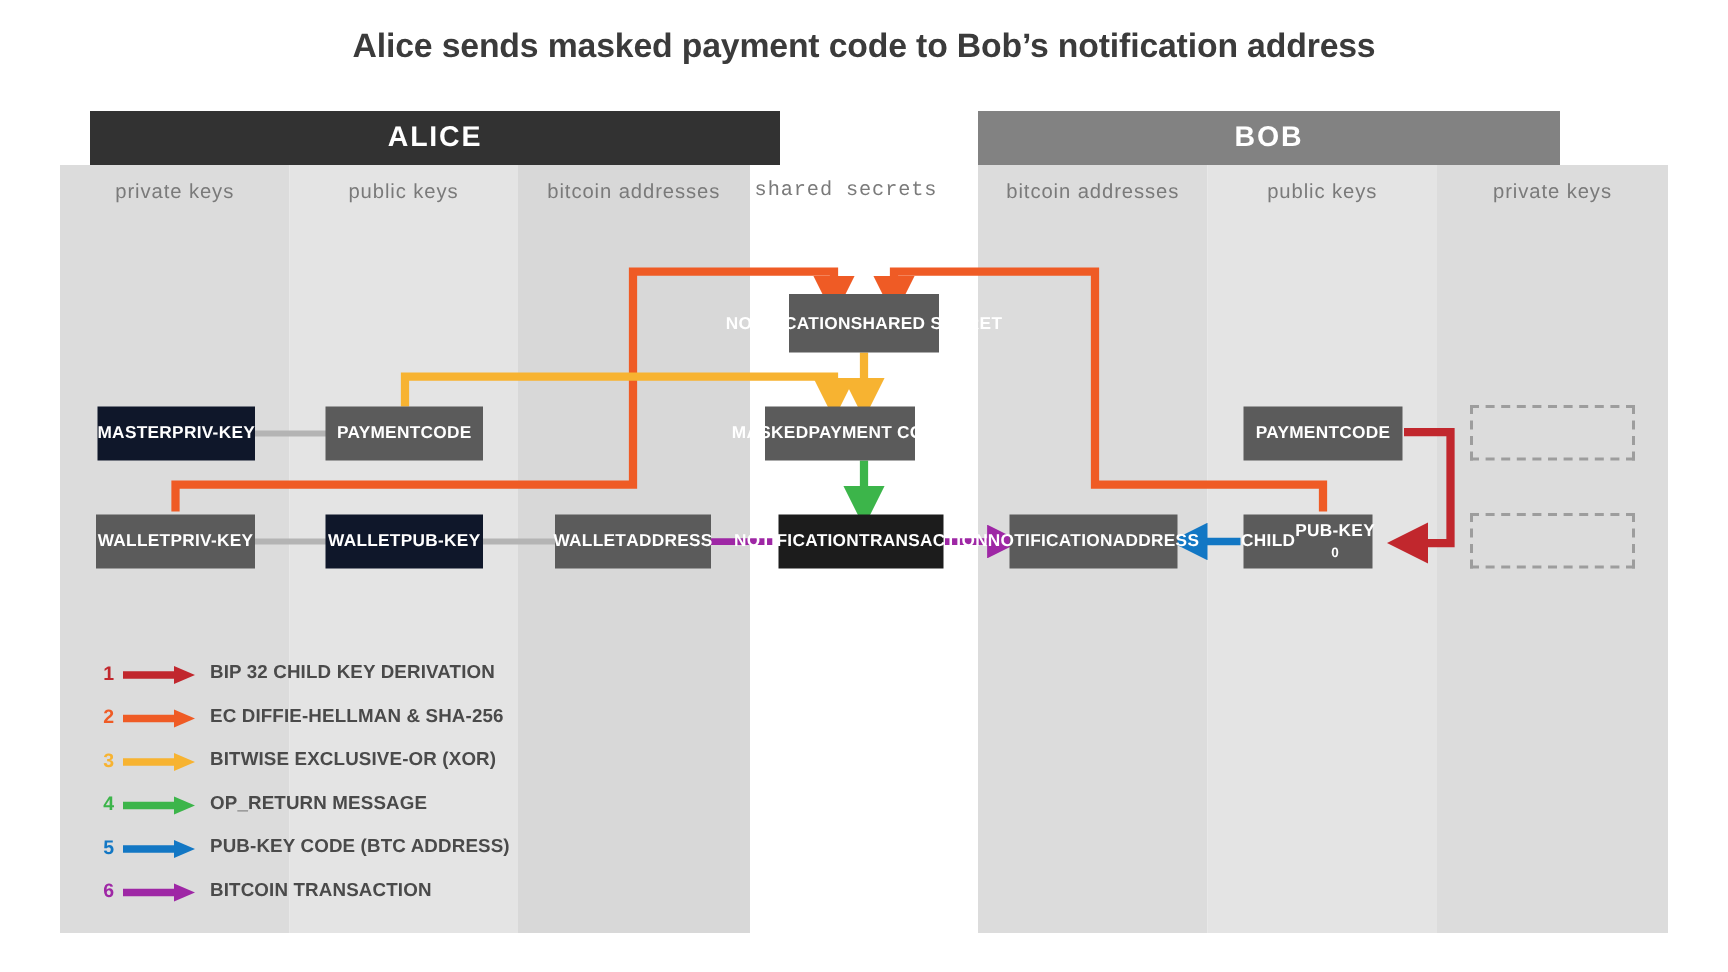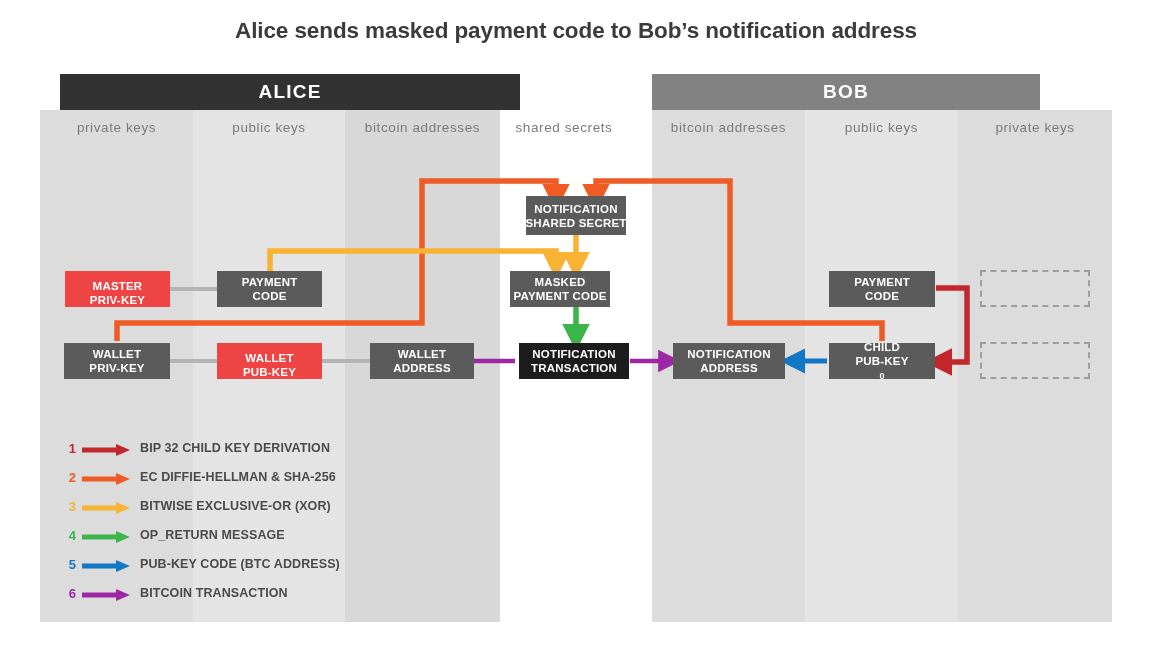--- a/index.html
+++ b/index.html
@@ -18,27 +18,27 @@
           line-height:36px;letter-spacing:0.6px;}
 
   
   .banner{position:absolute;top:74px;height:36px;color:#fff;
           font-size:19px;font-weight:bold;text-align:center;line-height:36px;
           letter-spacing:1.2px;}
   #banner-alice{left:40px;width:460px;background:#323232;margin-left:20px;}
   #banner-bob{left:652px;width:388px;background:#828282;}
 
   
-  .node{position:absolute;display:flex;flex-direction:column;
+  .node{position:absolute;display:flex;flex-direction:row;
         align-items:center;justify-content:center;
         color:#ffffff;font-size:11.5px;font-weight:bold;
         line-height:14px;text-align:center;letter-spacing:0.2px;z-index:6;}
   .node.dark{background:#5b5b5b;}
   .node.black{background:#1c1c1c;}
-  .node.light{background:#ef4444;justify-content:flex-end;}
+  .node.light{background:#0f172a;}
   .node span{display:block;white-space:nowrap;}
   .node .sub{font-size:9px;font-weight:bold;}
   .ph{position:absolute;border:2px dashed #9d9d9d;
       box-sizing:border-box;z-index:5;}
 
   
   .gline{position:absolute;background:#b4b4b4;height:4px;z-index:3;}
 
   
   #wires{position:absolute;left:0;top:0;width:1152px;height:648px;z-index:4;}
@@ -65,21 +65,21 @@
 <div class="col" id="col4" style="left: 652px; width: 153px; background: rgb(220, 220, 220);"></div>
 <div class="col" id="col5" style="left: 805px; width: 153px; background: rgb(228, 228, 228);"></div>
 <div class="col" id="col6" style="left: 958px; width: 154px; background: rgb(220, 220, 220);"></div>
 
 <div class="banner" id="banner-alice" style="background: rgb(50, 50, 50);">ALICE</div>
 <div class="banner" id="banner-bob" style="background: rgb(130, 130, 130);">BOB</div>
 
 <div class="colhdr" style="left:40px;width:153px;">private keys</div>
 <div class="colhdr" style="left:193px;width:152px;">public keys</div>
 <div class="colhdr" style="left:345px;width:155px;">bitcoin addresses</div>
-<div class="colhdr" style="left:500px;width:128px;">shared secrets</div>
+<div class="colhdr" style="left:500px;width:128px;font-family:Liberation Mono, monospace;">shared secrets</div>
 <div class="colhdr" style="left:652px;width:153px;">bitcoin addresses</div>
 <div class="colhdr" style="left:805px;width:153px;">public keys</div>
 <div class="colhdr" style="left:958px;width:154px;">private keys</div>
 
 <div class="gline" style="left:160px;top:287px;width:60px;"></div>
 <div class="gline" style="left:160px;top:359px;width:60px;"></div>
 <div class="gline" style="left:312px;top:359px;width:62px;"></div>
 
 <svg id="wires" viewBox="0 0 1152 648">
   <defs>
@@ -165,21 +165,21 @@
 <div class="node dark" style="left:673px;top:343px;width:112px;height:36px;">
   <span>NOTIFICATION</span>
   <span>ADDRESS</span>
 </div>
 
 <div class="node dark" style="left:829px;top:271px;width:106px;height:36px;">
   <span>PAYMENT</span>
   <span>CODE</span>
 </div>
 
-<div class="node dark" style="left:829px;top:343px;width:106px;height:36px;">
+<div class="node dark" style="left:829px;top:343px;width:86px;height:36px;">
   <span>CHILD</span>
   <span><span>PUB-KEY</span><span class="sub" style="display:inline;">0</span></span>
 </div>
 
 <div class="ph" style="left:980px;top:270px;width:110px;height:37px;"></div>
 <div class="ph" style="left:980px;top:342px;width:110px;height:37px;"></div>
 
 <div id="legend">
   <div class="lrow">
     <div class="lnum" style="color: rgb(193, 39, 45);">1</div>

